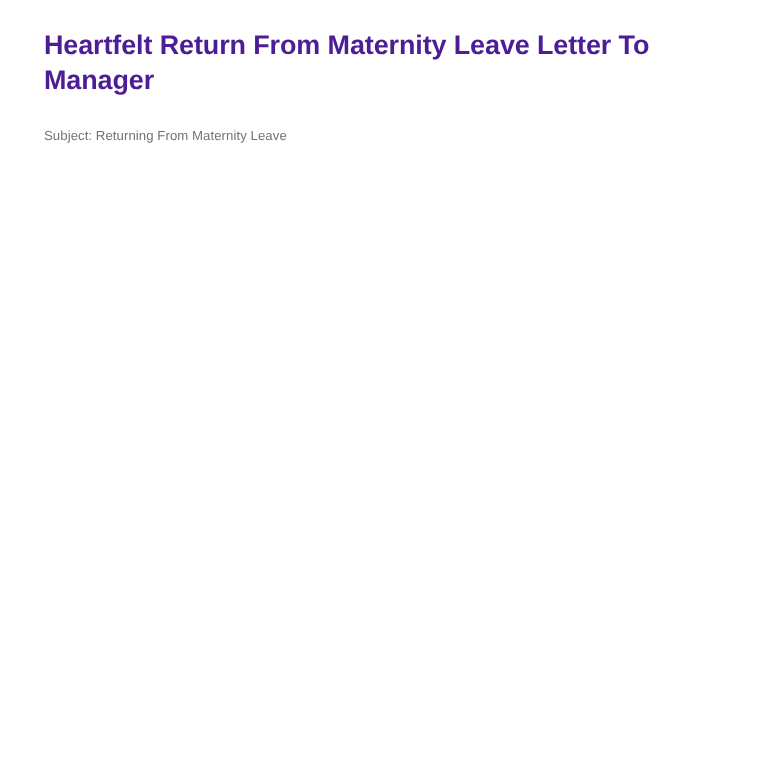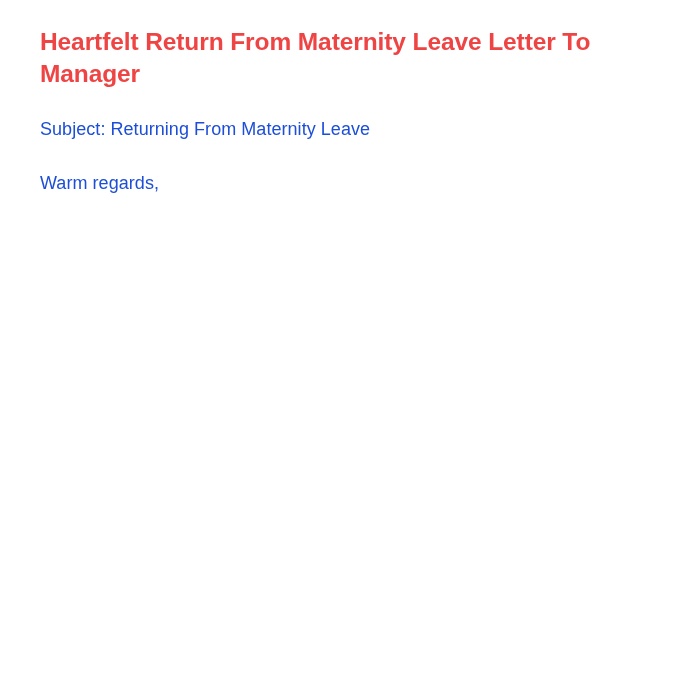--- a/index.html
+++ b/index.html
@@ -18,38 +18,37 @@
     box-sizing: border-box;
     width: 700px;
     height: 700px;
     padding: 26px 62px 0 40px;
     background: #ffffff;
   }
   .doc-title {
     font-size: 24.5px;
     line-height: 1.32;
     font-weight: bold;
-    color: #ef4444;
+    color: #4c1d95;
     margin: 0 0 22px 0;
     letter-spacing: -0.1px;
   }
   .doc-para {
-    font-size: 18px;
+    font-size: 12px;
     line-height: 1.78;
-    color: #1d4ed8;
+    color: #737373;
     margin: 0 0 22px 0;
     letter-spacing: 0.05px;
   }
   .doc-para:last-child {
     margin-bottom: 0;
   }
 </style>
 </head>
 <body>
 
 <div class="page">
 
   <h1 class="doc-title">Heartfelt Return From Maternity Leave Letter To Manager</h1>
 
   <p class="doc-para">Subject: Returning From Maternity Leave</p>
-  <p class="doc-para">Warm regards,</p>
 
 </div>
 
 </body></html>

